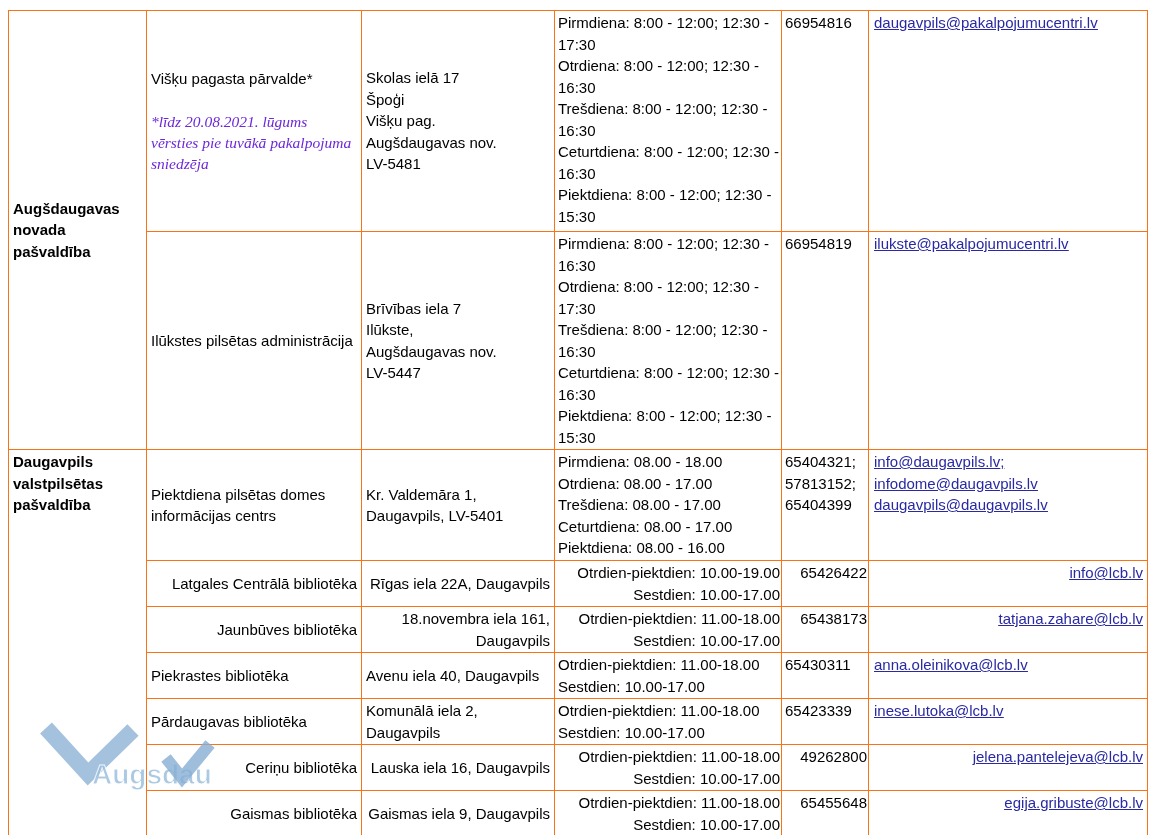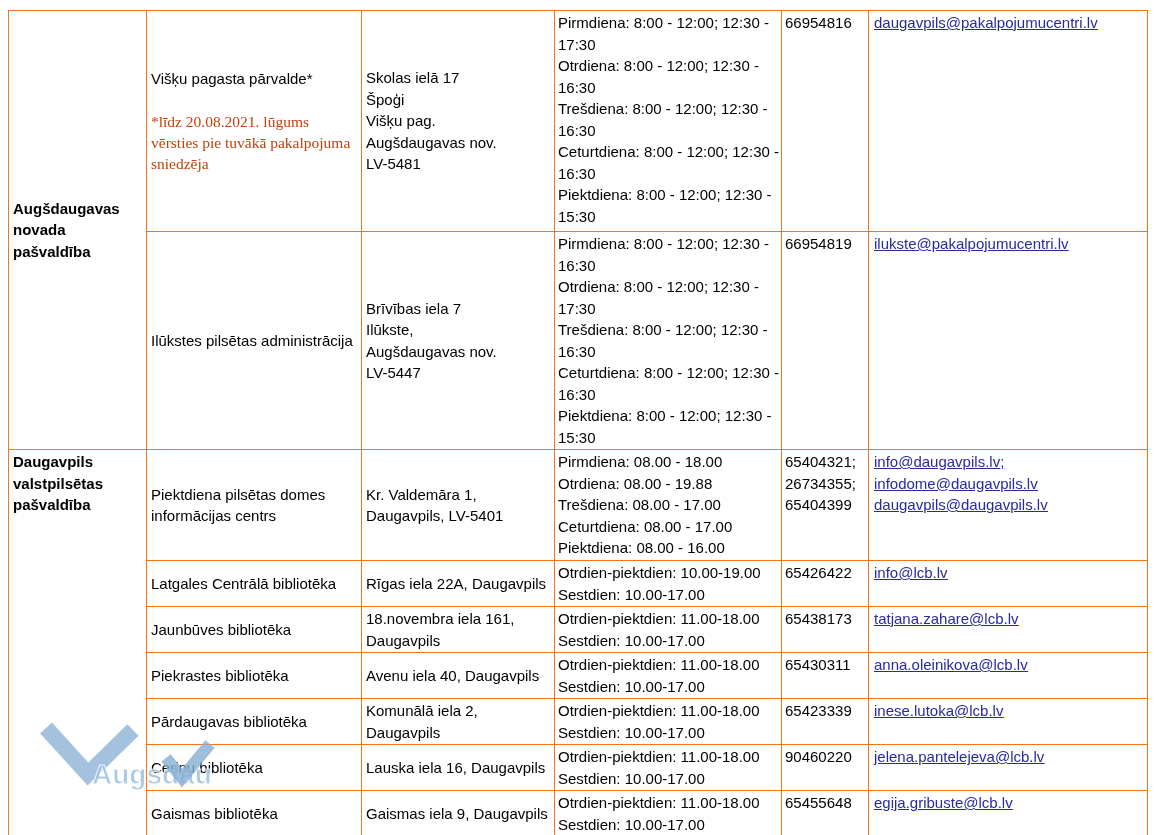--- a/index.html
+++ b/index.html
@@ -21,25 +21,26 @@
   }
   td.muni-top{vertical-align:top;font-weight:bold;}
   td.muni-mid{vertical-align:middle;font-weight:bold;margin-left:16px;}
   td.office-cell,td.addr-cell{vertical-align:middle;}
   td.hours-cell{padding-left:3px;padding-right:1px;}
   td.phone-cell{padding-left:3px;padding-right:1px;}
   td.email-cell{padding-left:5px;text-decoration:underline;}
   tr.h1{height:221px;}
   tr.h2{height:213px;}
   tr.h3{height:111px;}
-  tr.hs{height:44px;}
+  tr.hs{height:44px;text-align:right;}
   tr.hs6{height:45px;padding-left:28px;}
   .note{
     font-family:"Liberation Serif",serif;
-    color:#c2410c;
+    font-style:italic;
+    color:#6d28d9;
     margin-top:21px;
     line-height:21px;
     font-size:15.5px;
   }
   a.email{color:#2929a3;text-decoration:underline;cursor:pointer;}
   .email-sep{color:#2929a3;text-decoration:none;}
   .wm{position:absolute;left:38px;top:722px;z-index:5;pointer-events:none;}
 </style>
 </head>
 <body>
@@ -116,28 +117,28 @@
     </td>
     <td class="office-cell">
       <div>Piektdiena pilsētas domes informācijas centrs</div>
     </td>
     <td class="addr-cell">
       <div>Kr. Valdemāra 1,</div>
       <div>Daugavpils, LV-5401</div>
     </td>
     <td class="hours-cell">
       <div>Pirmdiena: 08.00 - 18.00</div>
-      <div>Otrdiena: 08.00 - 19.88</div>
+      <div>Otrdiena: 08.00 - 17.00</div>
       <div>Trešdiena: 08.00 - 17.00</div>
       <div>Ceturtdiena: 08.00 - 17.00</div>
       <div>Piektdiena: 08.00 - 16.00</div>
     </td>
     <td class="phone-cell">
       <div>65404321;</div>
-      <div>26734355;</div>
+      <div>57813152;</div>
       <div>65404399</div>
     </td>
     <td class="email-cell">
       <div><a class="email">info@daugavpils.lv</a><span class="email-sep">;</span></div>
       <div><a class="email">infodome@daugavpils.lv</a><span class="email-sep"></span></div>
       <div><a class="email">daugavpils@daugavpils.lv</a><span class="email-sep"></span></div>
     </td>
   </tr>
 
   <tr class="hs">
@@ -223,21 +224,21 @@
       <div>Ceriņu bibliotēka</div>
     </td>
     <td class="addr-cell">
       <div>Lauska iela 16, Daugavpils</div>
     </td>
     <td class="hours-cell">
       <div>Otrdien-piektdien: 11.00-18.00</div>
       <div>Sestdien: 10.00-17.00</div>
     </td>
     <td class="phone-cell">
-      <div>90460220</div>
+      <div>49262800</div>
     </td>
     <td class="email-cell">
       <div><a class="email">jelena.pantelejeva@lcb.lv</a><span class="email-sep"></span></div>
     </td>
   </tr>
 
   <tr class="hs">
     <td class="office-cell">
       <div>Gaismas bibliotēka</div>
     </td>

